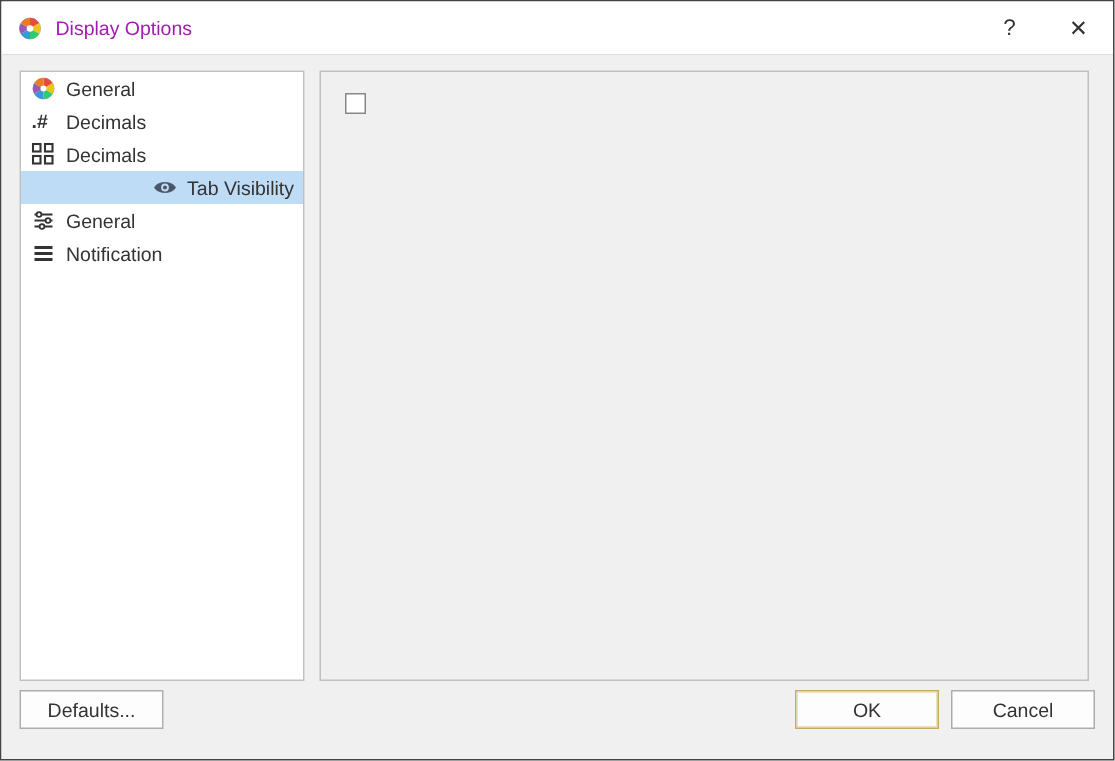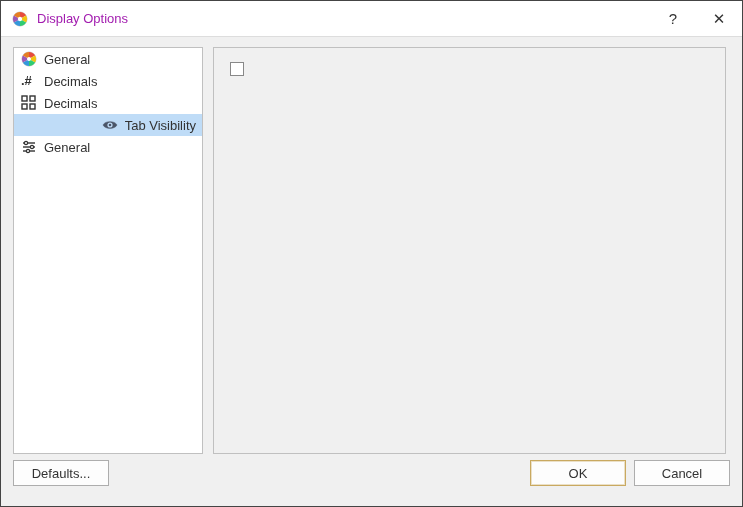--- a/index.html
+++ b/index.html
@@ -207,20 +207,30 @@
             <circle cx="5" cy="4" r="1.6" fill="#fff" stroke="#333" stroke-width="1.2"></circle>
             <line x1="2" y1="8" x2="14" y2="8" stroke="#333" stroke-width="1.4"></line>
             <circle cx="11" cy="8" r="1.6" fill="#fff" stroke="#333" stroke-width="1.2"></circle>
             <line x1="2" y1="12" x2="14" y2="12" stroke="#333" stroke-width="1.4"></line>
             <circle cx="7" cy="12" r="1.6" fill="#fff" stroke="#333" stroke-width="1.2"></circle>
           </svg>
         </span>
         <span>General</span>
       </div>
 
+      <div class="sidebar-item">
+        <span class="icon">
+          <svg width="16" height="16" viewBox="0 0 16 16">
+            <line x1="2" y1="4" x2="14" y2="4" stroke="#333" stroke-width="2"></line>
+            <line x1="2" y1="8" x2="14" y2="8" stroke="#333" stroke-width="2"></line>
+            <line x1="2" y1="12" x2="14" y2="12" stroke="#333" stroke-width="2"></line>
+          </svg>
+        </span>
+        <span>Notification</span>
+      </div>
 
     </div>
 
     <div class="content">
       <label class="checkbox-row">
         <span class="checkbox-box"></span>
       </label>
     </div>
 
   </div>

